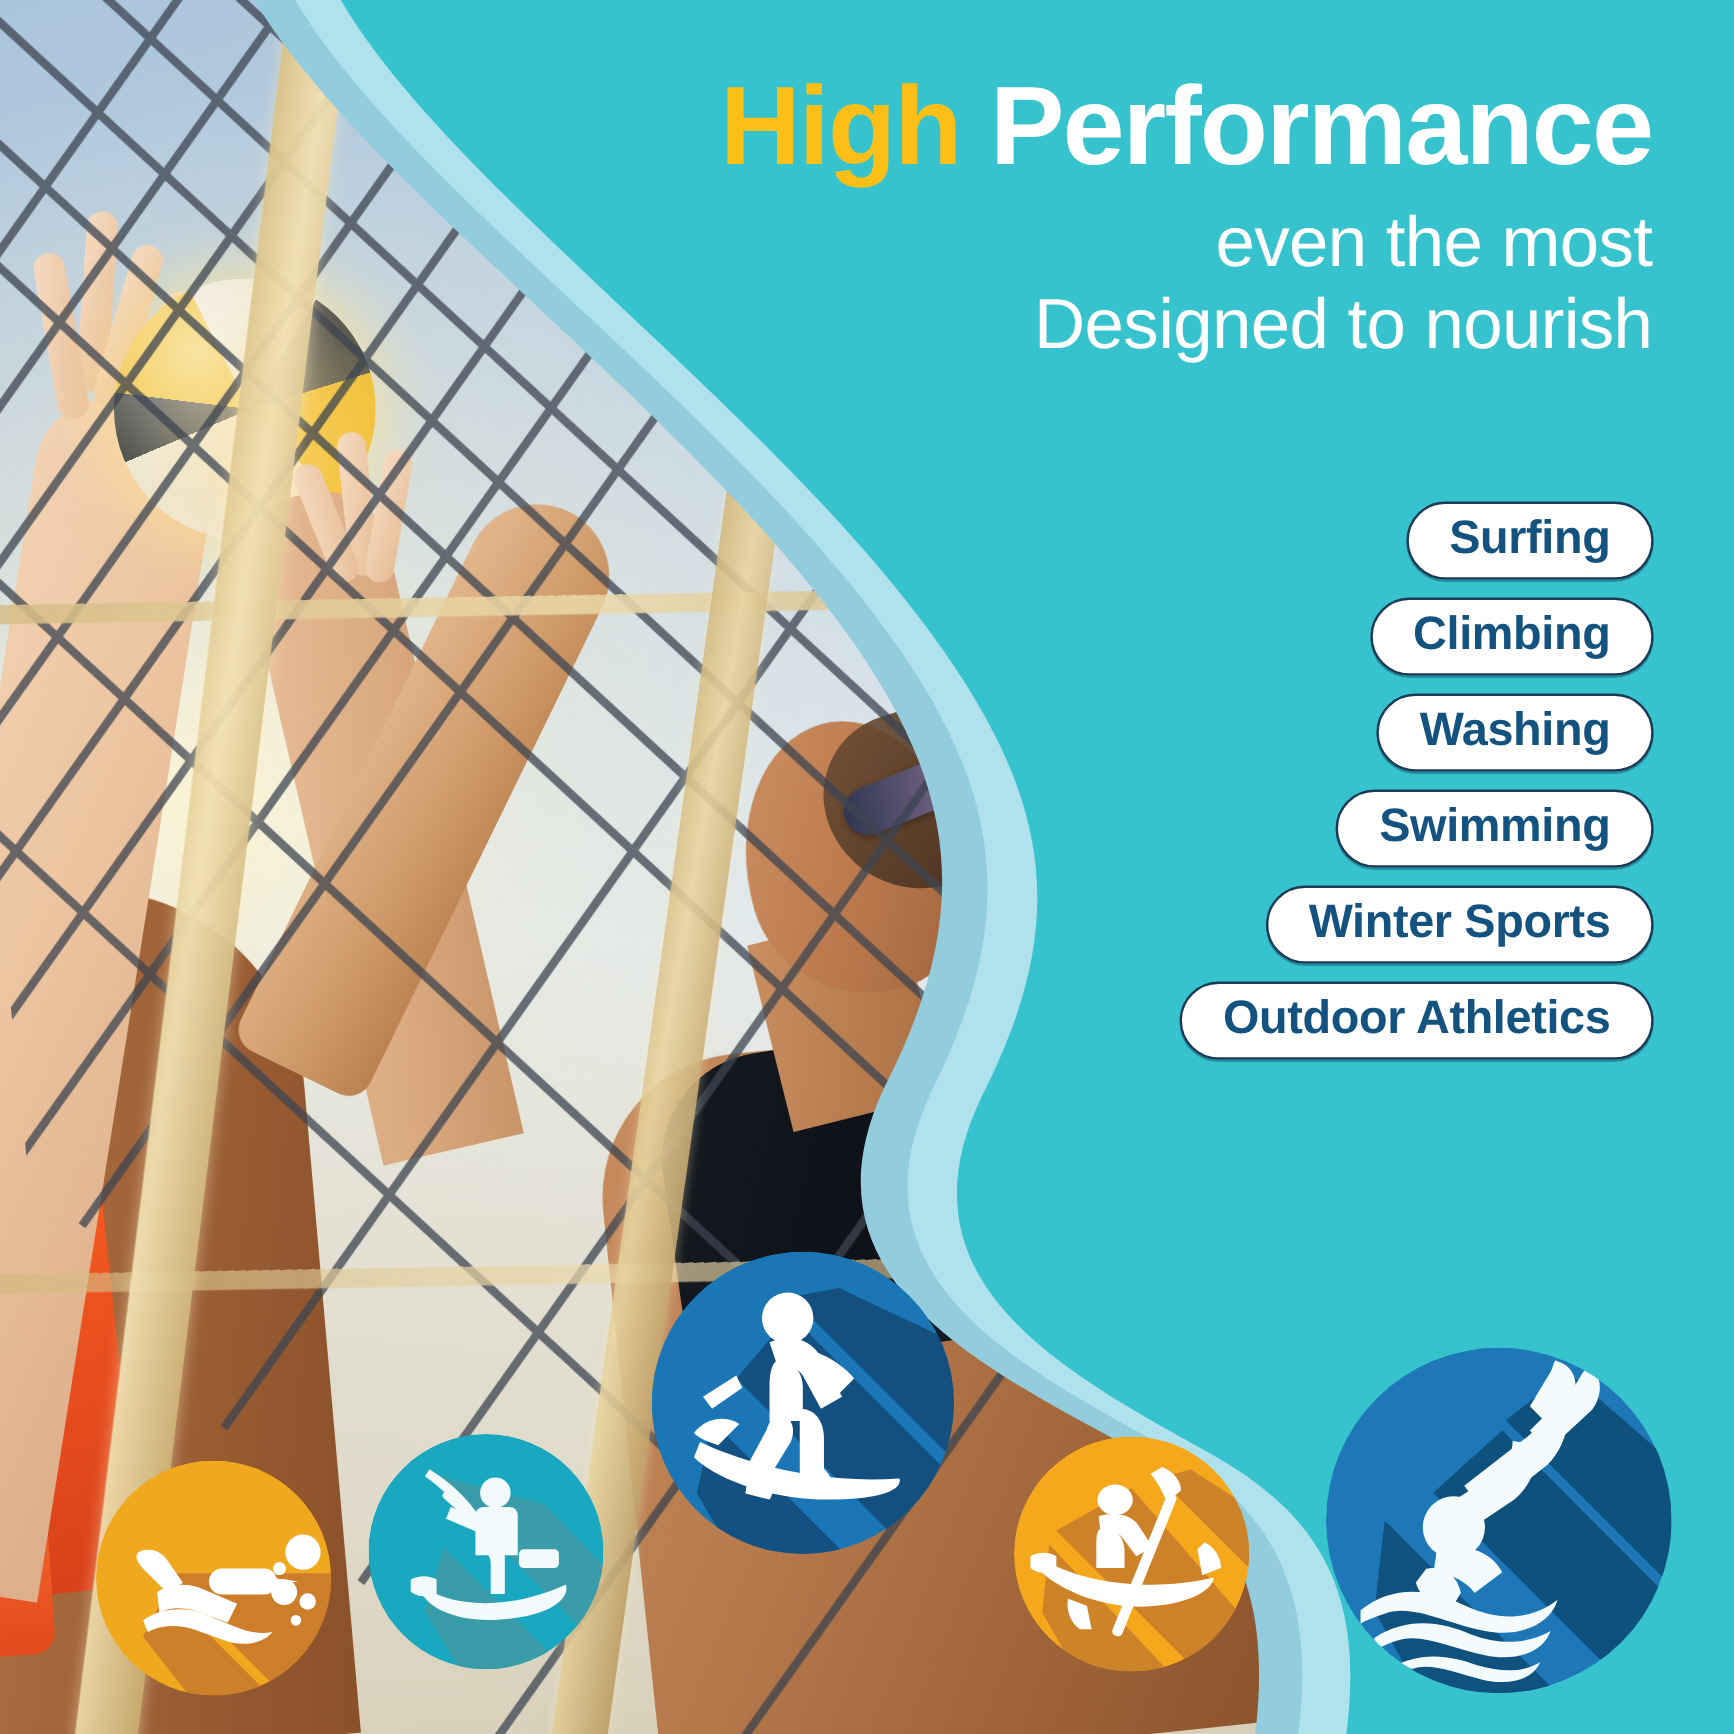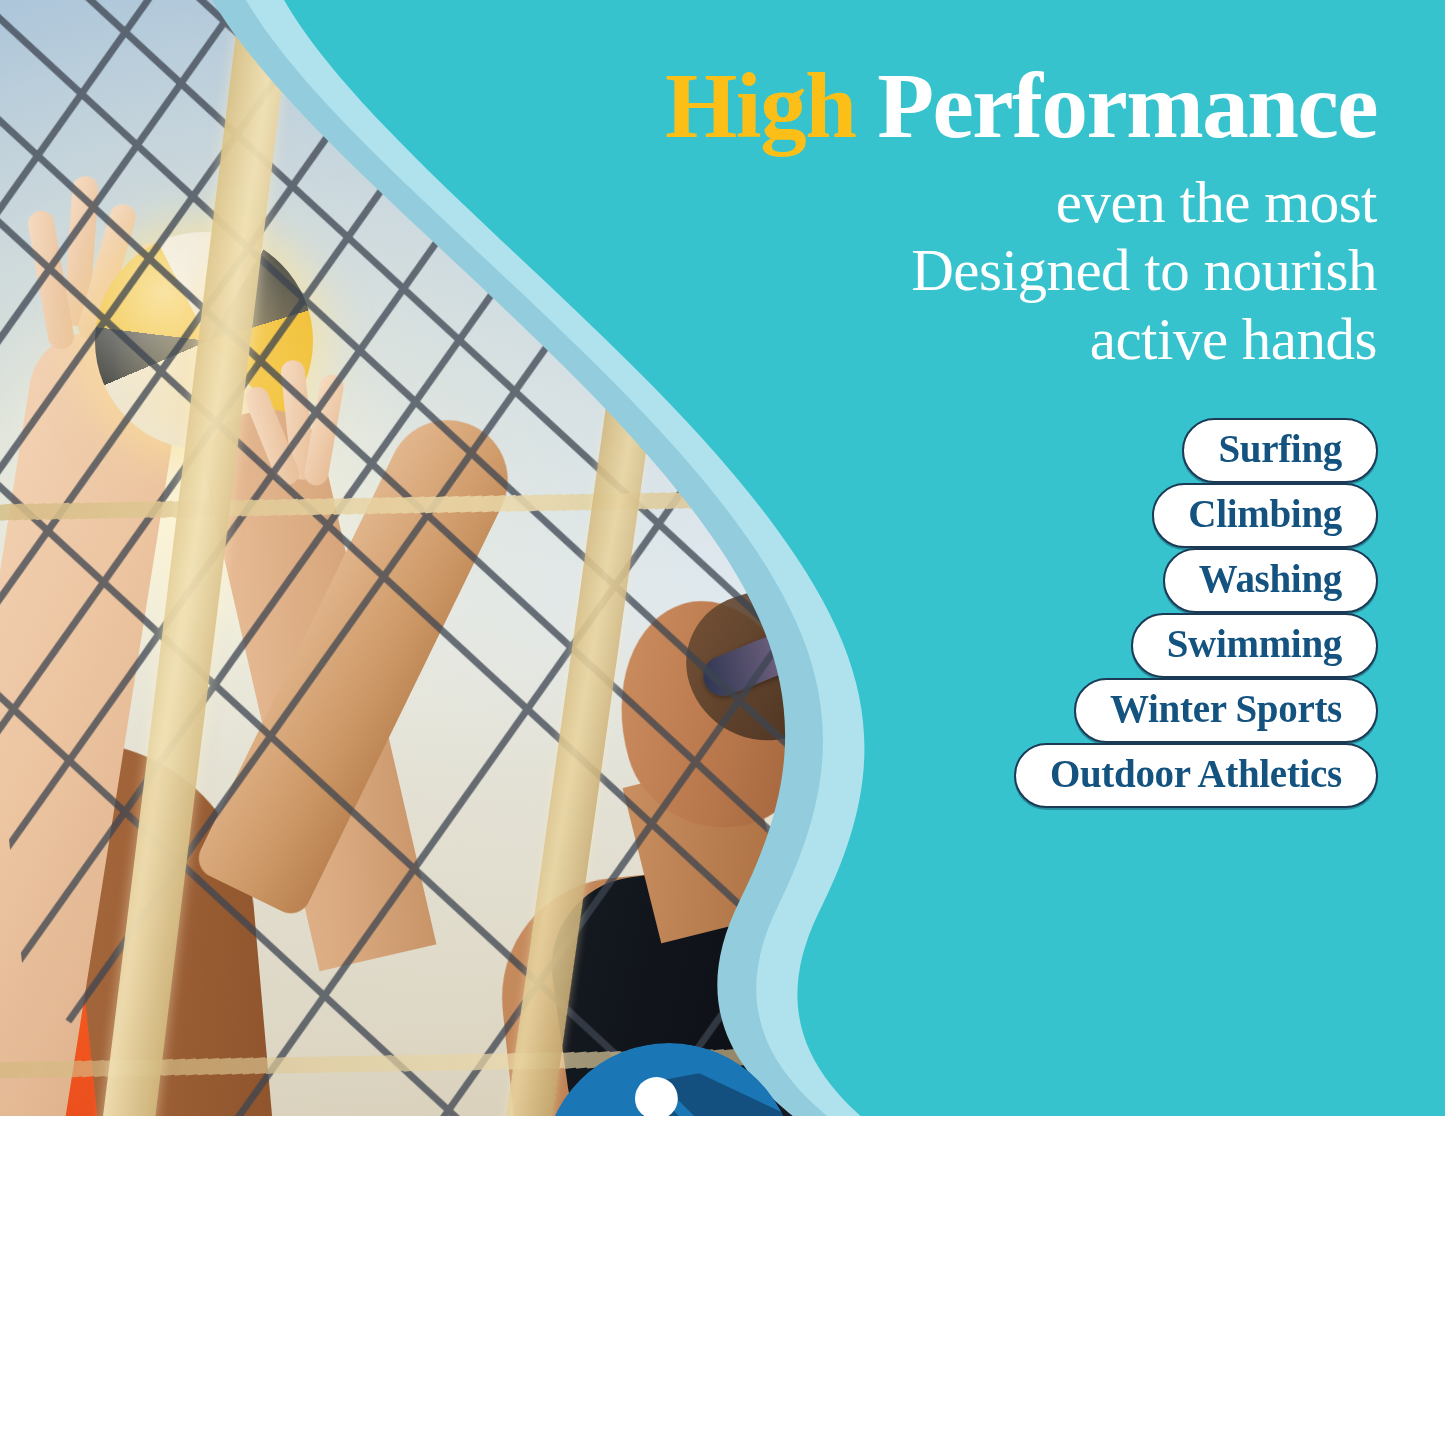--- a/index.html
+++ b/index.html
@@ -5,23 +5,22 @@
   * { margin:0; padding:0; box-sizing:border-box; }
   html,body { background:#fff; }
   body {
     width:1445px; height:1445px;
     font-family:"Liberation Sans", sans-serif;
     overflow:hidden;
     position:relative;
   }
   #poster {
     position:absolute; inset:0;
-    width:1445px; height:1116px;
+    width:1445px; height:1445px;
     overflow:hidden;
-    font-family:Liberation Serif, serif;
   }
 
   
   .photo { position:absolute; inset:0; overflow:hidden; }
   .photo-sky{
     position:absolute; inset:0;
     background:
       radial-gradient(circle at 12% 46%, rgba(255,246,214,.95) 0%, rgba(255,244,210,.35) 18%, rgba(255,255,255,0) 40%),
       linear-gradient(160deg,#aac4da 0%,#c3d5e3 26%,#dfe8ee 52%,#eef1ee 70%,#e9e6dc 86%,#ded7c7 100%);
   }
@@ -201,21 +200,21 @@
     margin-top:14px;
     color:#ffffff;
     font-size:59px; font-weight:300; line-height:1.16;
     letter-spacing:-.5px;
   }
   .subhead div{ white-space:nowrap; }
 
   
   .pill-list{
     position:absolute; right:67px; top:418px;
-    display:flex; flex-direction:column; align-items:flex-end; 
+    display:flex; flex-direction:column; align-items:flex-end; gap:15px;
   }
   .pill{
     background:#ffffff;
     border:2px solid #1b3a55;
     border-radius:40px;
     color:#14537F;
     font-size:39px; font-weight:700; letter-spacing:-.3px;
     padding:9px 34px 13px;
     line-height:1.0;
     white-space:nowrap;
@@ -326,21 +325,20 @@
   </div>
 
   <div class="copy">
     <div class="headline">
       <span class="hl-accent">High</span>
       <span class="hl-main">Performance</span>
     </div>
     <div class="subhead">
       <div>even the most</div>
       <div>Designed to nourish</div>
-      <div>active hands</div>
     </div>
   </div>
 
   <div class="pill-list">
     <div class="pill">Surfing</div>
     <div class="pill">Climbing</div>
     <div class="pill">Washing</div>
     <div class="pill">Swimming</div>
     <div class="pill">Winter Sports</div>
     <div class="pill">Outdoor Athletics</div>

